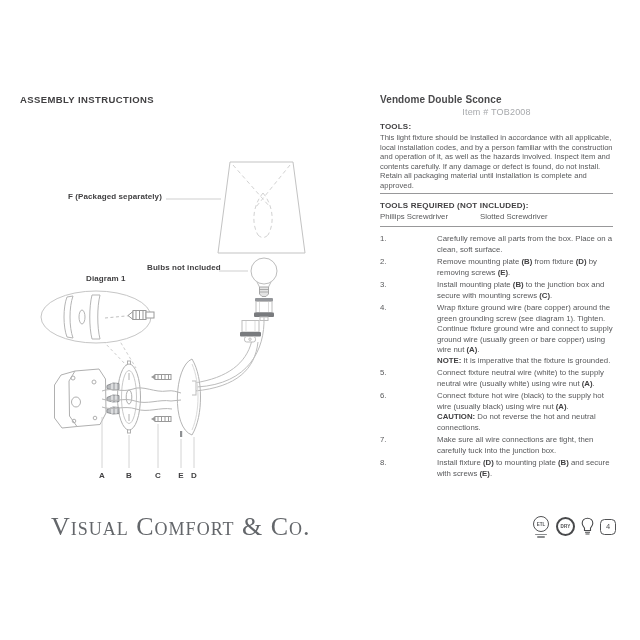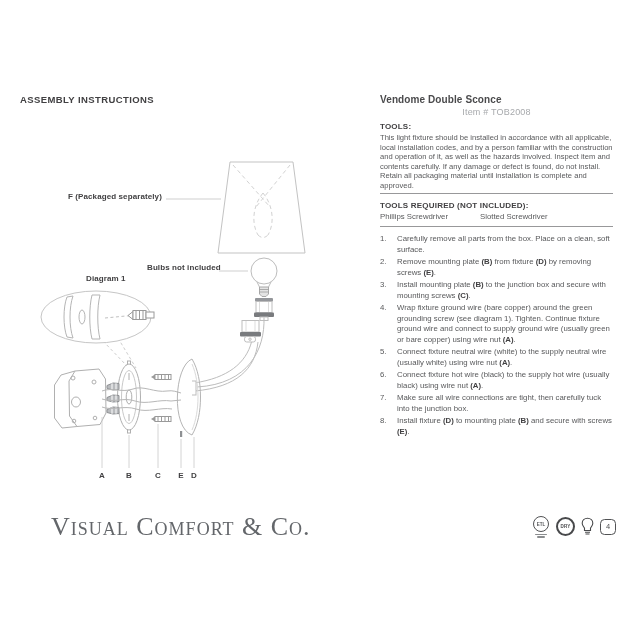--- a/index.html
+++ b/index.html
@@ -26,21 +26,21 @@
   .hr{height:0;border-top:1px solid #98989a;}
   .hr1{top:193px;}
   .hr2{top:226px;}
   .tools-label{top:201px;font-size:8px;font-weight:bold;color:#414042;letter-spacing:.2px;}
   .tool-name{top:212px;font-size:7.8px;color:#58595b;}
   .tool-1{left:380px;}
   .tool-2{left:480px;}
   .steps{top:234px;}
   .step{display:flex;margin-bottom:2px;font-size:7.8px;line-height:10.5px;color:#58595b;}
   .step-num{width:17px;flex:none;}
-  .step-text{flex:1;}
+  .step-text{flex:1;margin-left:40px;}
   .step b{color:#414042;}
   .step-note{display:block;}
   
   .brand-logo{
     left:27px;top:512px;font-family:"Liberation Serif",serif;font-variant:small-caps;
     font-size:26px;color:#63666a;letter-spacing:1px;margin-left:24px;
   }
   .cert-row{left:532px;top:516px;display:flex;align-items:center;gap:6px;}
   .etl-wrap{display:flex;flex-direction:column;align-items:center;width:18px;}
   .etl-circle{
@@ -259,29 +259,29 @@
     <div class="step">
       <span class="step-num">2.</span>
       <span class="step-text">Remove mounting plate <b>(B)</b> from fixture <b>(D)</b> by removing screws <b>(E)</b>.</span>
     </div>
     <div class="step">
       <span class="step-num">3.</span>
       <span class="step-text">Install mounting plate <b>(B)</b> to the junction box and secure with mounting screws <b>(C)</b>.</span>
     </div>
     <div class="step">
       <span class="step-num">4.</span>
-      <span class="step-text">Wrap fixture ground wire (bare copper) around the green grounding screw (see diagram 1). Tighten. Continue fixture ground wire and connect to supply ground wire (usually green or bare copper) using wire nut <b>(A)</b>.</span>
+      <span class="step-text">Wrap fixture ground wire (bare copper) around the green grounding screw (see diagram 1). Tighten. Continue fixture ground wire and connect to supply ground wire (usually green or bare copper) using wire nut <b>(A)</b>.<span class="step-note"><b>NOTE:</b> It is imperative that the fixture is grounded.</span></span>
     </div>
     <div class="step">
       <span class="step-num">5.</span>
       <span class="step-text">Connect fixture neutral wire (white) to the supply neutral wire (usually white) using wire nut <b>(A)</b>.</span>
     </div>
     <div class="step">
       <span class="step-num">6.</span>
-      <span class="step-text">Connect fixture hot wire (black) to the supply hot wire (usually black) using wire nut <b>(A)</b>.</span>
+      <span class="step-text">Connect fixture hot wire (black) to the supply hot wire (usually black) using wire nut <b>(A)</b>.<span class="step-note"><b>CAUTION:</b> Do not reverse the hot and neutral connections.</span></span>
     </div>
     <div class="step">
       <span class="step-num">7.</span>
       <span class="step-text">Make sure all wire connections are tight, then carefully tuck into the junction box.</span>
     </div>
     <div class="step">
       <span class="step-num">8.</span>
       <span class="step-text">Install fixture <b>(D)</b> to mounting plate <b>(B)</b> and secure with screws <b>(E)</b>.</span>
     </div>
   </div>

